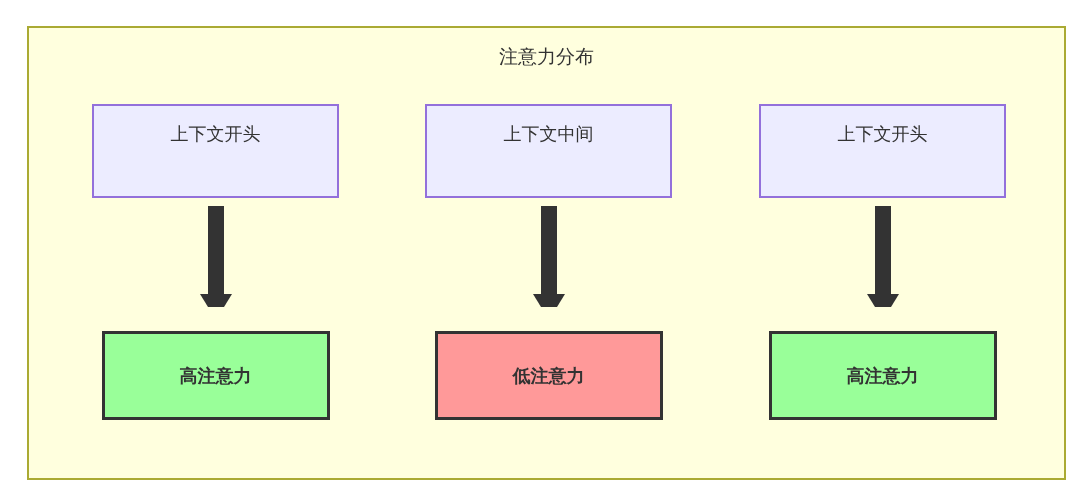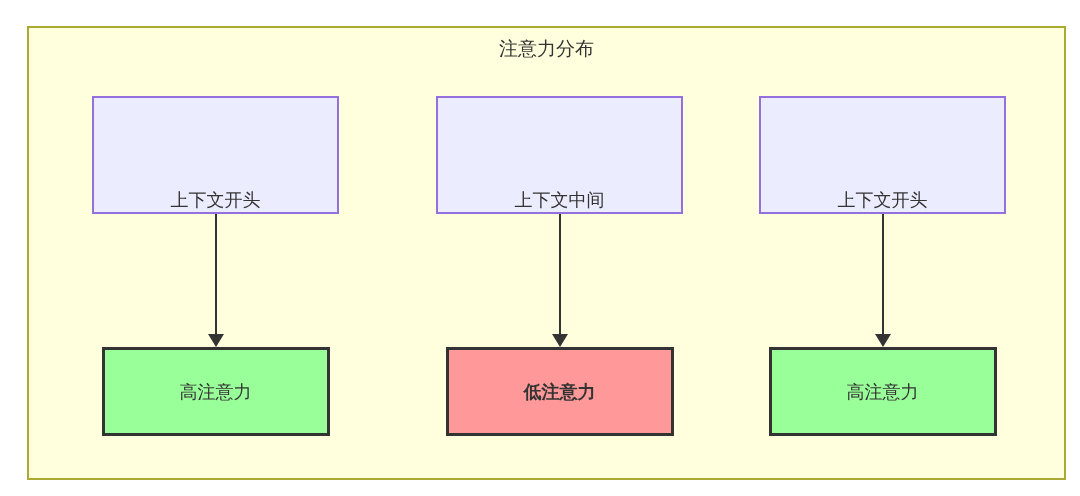--- a/index.html
+++ b/index.html
@@ -7,21 +7,21 @@
     --bg-container: #ffffde;
     --border-container: #aaaa33;
     --src-fill: #ECECFF;
     --src-border: #9370DB;
     --high-fill: #99ff99;
     --low-fill: #ff9999;
     --node-border: #333333;
     --arrow: #333333;
     --text: #333333;
   }
-  * { margin: 0; padding: 0; box-sizing: border-box; }
+  * { margin: 0; padding: 8px; box-sizing: border-box; }
   html, body {
     width: 1080px; height: 496px;
     background: var(--bg-page);
     font-family: "Liberation Sans", "DejaVu Sans", sans-serif;
     color: var(--text);
   }
   .diagram-container {
     position: absolute;
     left: 27px; top: 26px;
     width: 1039px; height: 454px;
@@ -38,28 +38,28 @@
   }
   .flow-column {
     position: absolute;
     top: 68px;
     width: 247px;
     display: flex;
     flex-direction: column;
     align-items: center;
   }
   .flow-column.col-0 { left: 63px; }
-  .flow-column.col-1 { left: 407px; }
+  .flow-column.col-1 { left: 396px; }
   .flow-column.col-2 { left: 730px; }
   .source-node {
-    width: 247px; height: 118px;
+    width: 247px; height: 94px;
     background: var(--src-fill);
     border: 2px solid var(--src-border);
     display: flex;
-    align-items: flex-end;
+    align-items: flex-start;
     justify-content: center;
     font-size: 18px;
   }
   .arrow {
     height: 133px;
     display: flex;
     flex-direction: column;
     align-items: center;
   }
   .arrow-line {
@@ -74,21 +74,21 @@
     border-top: 13px solid var(--arrow);
   }
   .target-node {
     width: 228px; height: 89px;
     border: 3px solid var(--node-border);
     display: flex;
     align-items: center;
     justify-content: center;
     font-size: 18px;
   }
-  .target-node.high { background: var(--high-fill); }
+  .target-node.high { background: var(--high-fill); font-weight: bold; }
   .target-node.low  { background: var(--low-fill); font-weight: bold; }
 </style>
 </head>
 <body>
 
 <div class="diagram-container">
 
   <div class="diagram-title">注意力分布</div>
 
   <div class="flow-column col-0">

